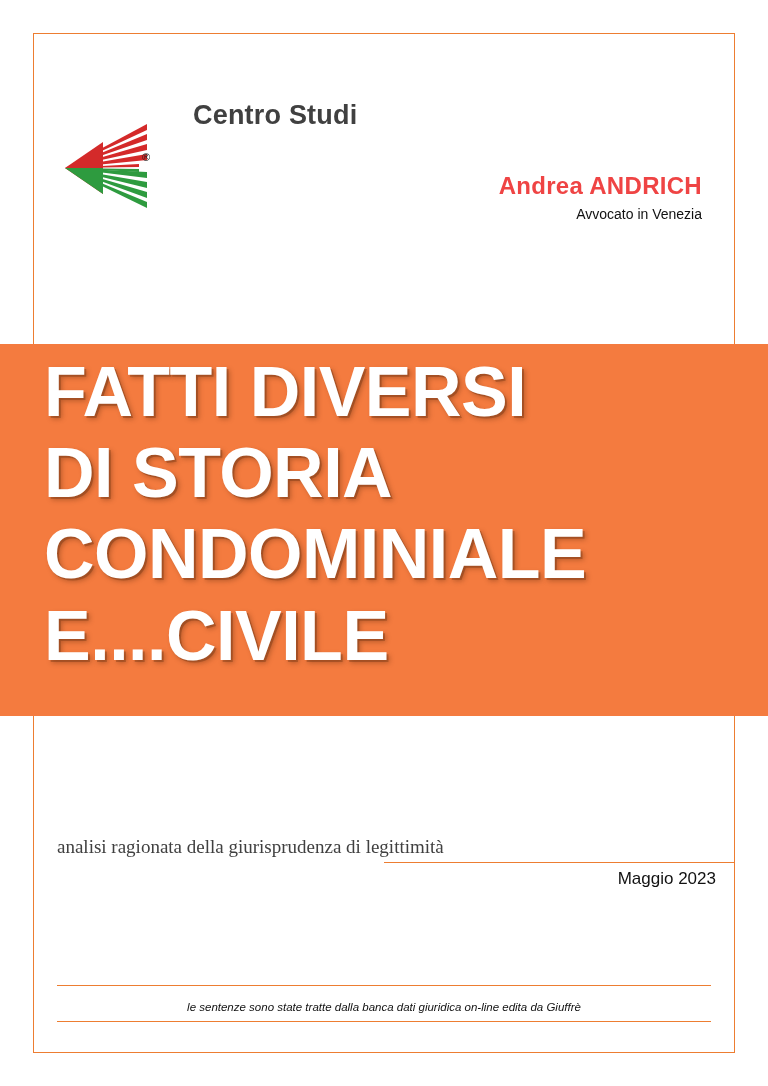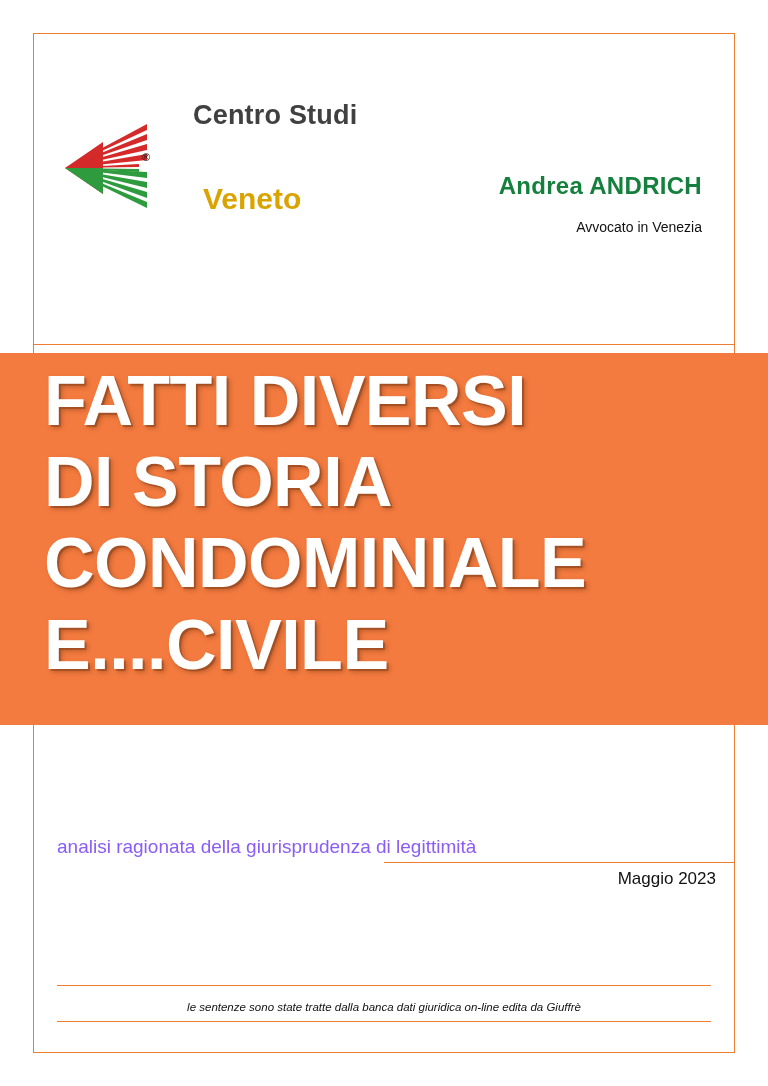--- a/index.html
+++ b/index.html
@@ -97,28 +97,28 @@
   
   .author-block {
     position: absolute;
     right: 32px;
     top: 138px;
     text-align: right;
   }
   .author-name {
     font-size: 24px;
     font-weight: bold;
-    color: #15803d;
+    color: #ef4444;
     letter-spacing: 0.3px;
     white-space: nowrap;
   }
   .author-role {
     font-size: 14px;
     color: #111111;
-    margin-top: 19px;
+    margin-top: 6px;
     white-space: nowrap;
   }
 
   
   .header-rule {
     position: absolute;
     left: 33px;
     top: 344px;
     width: 702px;
     height: 1px;
@@ -126,21 +126,20 @@
   }
 
   
   .title-band {
     position: absolute;
     left: 0;
     top: 344px;
     width: 768px;
     height: 372px;
     background: #F47B3F;
-    margin-top: 9px;
   }
   .title-text {
     position: absolute;
     left: 44px;
     top: 8px;
     width: 720px;
     font-size: 70px;
     font-weight: bold;
     line-height: 1.16;
     color: #ffffff;
@@ -150,22 +149,23 @@
       3px 3px 5px rgba(80,35,8,0.35);
     white-space: pre-line;
   }
 
   
   .subtitle {
     position: absolute;
     left: 57px;
     top: 836px;
     font-size: 19px;
-    color: #8b5cf6;
-    white-space: nowrap;
+    color: #404040;
+    white-space: nowrap;
+    font-family: Liberation Serif, serif;
   }
   .mid-rule {
     position: absolute;
     left: 384px;
     top: 862px;
     width: 351px;
     height: 1px;
     background: #ED7D31;
   }
   .date {
@@ -227,21 +227,20 @@
         <polygon points="6,46 88,80 88,86 6,46" fill="#2E9B3F"></polygon>
         <polygon points="6,46 80,47 80,50 6,46" fill="#2E9B3F"></polygon>
         <polygon points="6,46 44,20 44,72" fill="#D42A2A"></polygon>
         <polygon points="6,46 44,46 44,72" fill="#2E9B3F"></polygon>
       </g>
     </svg>
 
     <div class="logo-text">
       <div class="logo-centro">Centro Studi</div>
       <div class="logo-reg">®</div>
-      <div class="logo-veneto">Veneto</div>
     </div>
   </div>
 
   <div class="author-block">
     <div class="author-name">Andrea ANDRICH</div>
     <div class="author-role">Avvocato in Venezia</div>
   </div>
 </div>
 
 <div class="header-rule"></div>

